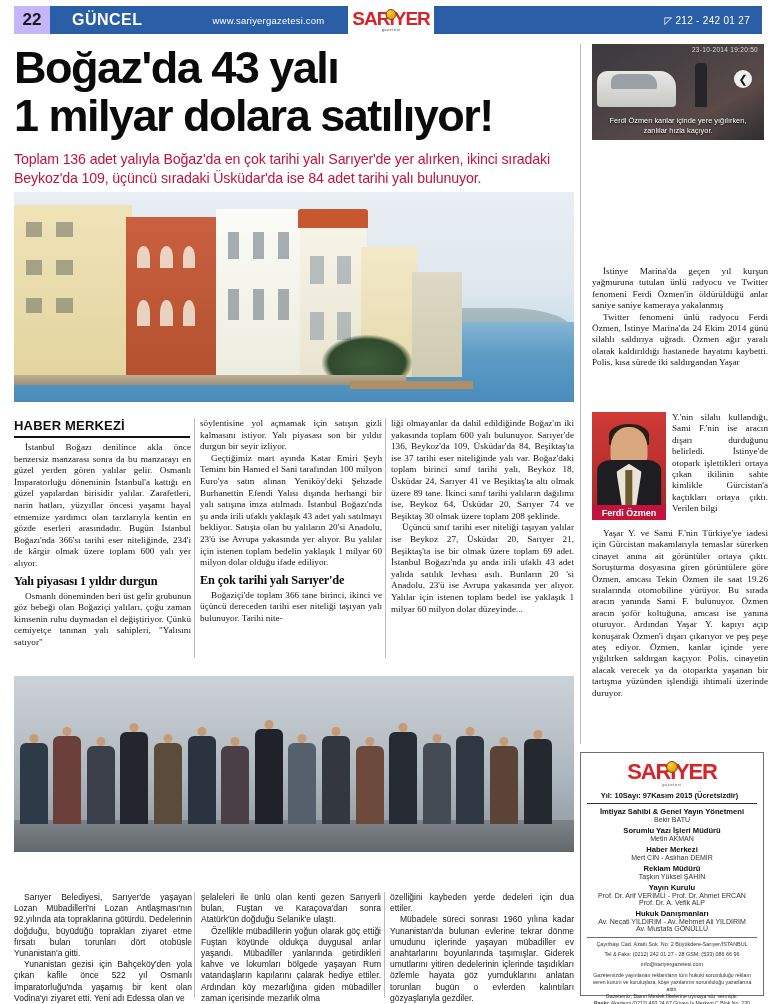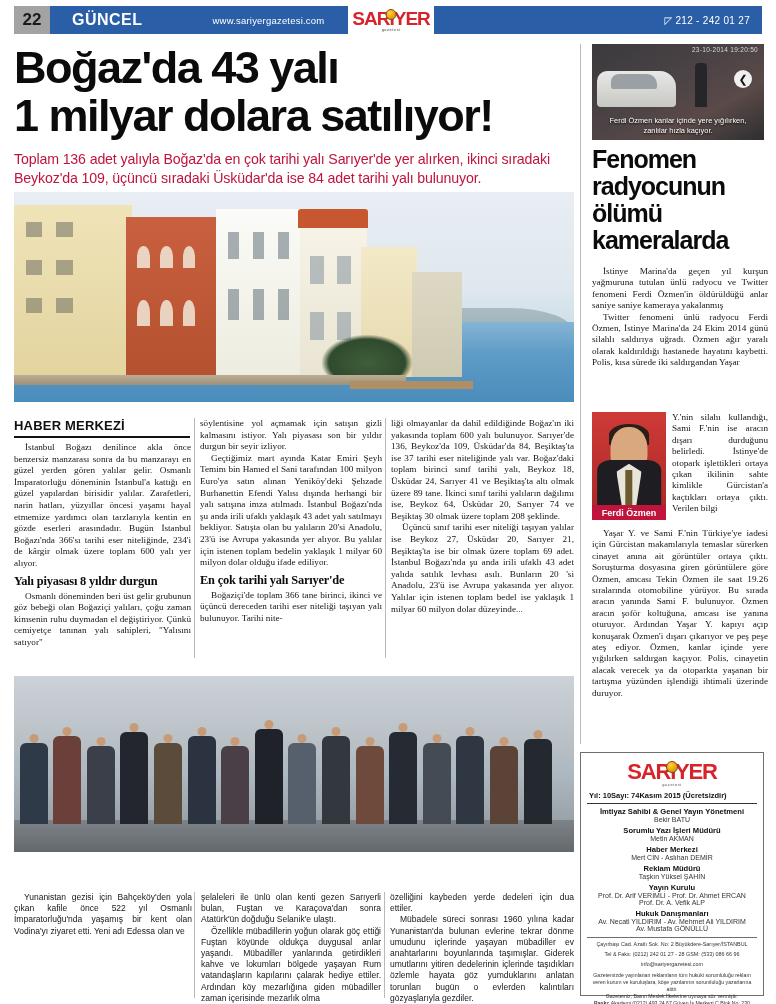--- a/index.html
+++ b/index.html
@@ -11,21 +11,21 @@
   }
   .page { position: relative; width: 776px; height: 1004px; background:#fff; }
 
   
   .topbar {
     position: absolute; left: 14px; top: 6px; width: 748px; height: 28px;
     background: #2a5fa8;
     display: flex; align-items: center;
   }
   .pagenum {
-    width: 36px; height: 28px; background: #a3a3a3; color: #1a1a1a;
+    width: 36px; height: 28px; background: #c4b5fd; color: #1a1a1a;
     display: flex; align-items: center; justify-content: center;
     font-family: "Liberation Sans", sans-serif;
     font-weight: bold; font-size: 17px;
   }
   .section-name {
     color: #fff; font-family: "Liberation Sans", sans-serif;
     font-weight: bold; font-size: 16px; letter-spacing: .5px;
     margin-left: 22px;
   }
   .site-url {
@@ -222,21 +222,21 @@
     padding:4px 6px;
   }
   .cl-logo { font-family:"Liberation Sans", sans-serif; font-weight:bold;
              font-size:22px; color:#d8232a; letter-spacing:-1.2px;
              position:relative; display:inline-block; margin-top:2px; }
   .cl-ball { position:absolute; left:50%; top:2px; transform:translateX(-50%);
              width:12px; height:12px; border-radius:50%;
              background: radial-gradient(circle at 35% 30%, #ffd24d 0%, #f0a500 55%, #6aa84f 100%);
              border:1px solid #7a4b10; }
   .cl-logosub { font-size:4px; color:#555; margin-top:-3px; letter-spacing:.6px; }
-  .cl-issue { display:flex; justify-content:flex-start; font-size:7.5px;
+  .cl-issue { display:flex; justify-content:center; font-size:7.5px;
               font-weight:bold; color:#111; margin:4px 7px 3px 2px; }
   .cl-rule { height:1px; background:#333; margin:2px 0 3px; }
   .cl-role { font-size:7.6px; font-weight:bold; color:#111; margin-top:3px; }
   .cl-names { font-size:7px; color:#333; }
   .cl-foot { border-top:1px solid #6e6e6e; margin-top:5px; padding-top:3px;
              font-size:5.2px; line-height:7px; color:#333; }
   .cl-addr { font-size:5.4px; line-height:7.2px; color:#333; margin-bottom:3px; }
   .cl-b { font-weight:bold; }
 </style>
 </head>
@@ -308,21 +308,21 @@
   <div class="byline">HABER MERKEZİ</div>
   <div class="byline-rule"></div>
 
   <div class="vrule" style="left:194px; top:418px; height:240px;"></div>
   <div class="vrule" style="left:385px; top:418px; height:240px;"></div>
   <div class="vrule" style="left:194px; top:892px; height:106px;"></div>
   <div class="vrule" style="left:384px; top:892px; height:106px;"></div>
 
   <div class="col" id="mcol1">
     <p>İstanbul Boğazı denilince akla önce benzersiz manzarası sonra da bu manzarayı en güzel yerden gören yalılar gelir. Osmanlı İmparatorluğu döneminin İstanbul'a kattığı en güzel yapılardan birisidir yalılar. Zarafetleri, narin hatları, yüzyıllar öncesi yaşamı hayal etmemize yardımcı olan tarzlarıyla kentin en gözde eserleri arasındadır. Bugün İstanbul Boğazı'nda 366'sı tarihi eser niteliğinde, 234'i de kârgir olmak üzere toplam 600 yalı yer alıyor.</p>
-    <div class="subhead">Yalı piyasası 8 yıldır durgun</div>
+    <div class="subhead">Yalı piyasası 1 yıldır durgun</div>
     <p>Osmanlı döneminden beri üst gelir grubunun göz bebeği olan Boğaziçi yalıları, çoğu zaman kimsenin ruhu duymadan el değiştiriyor. Çünkü cemiyetçe tanınan yalı sahipleri, "Yalısını satıyor"</p>
   </div>
 
   <div class="col" id="mcol2">
     <p class="noind">söylentisine yol açmamak için satışın gizli kalmasını istiyor. Yalı piyasası son bir yıldır durgun bir seyir izliyor.</p>
     <p>Geçtiğimiz mart ayında Katar Emiri Şeyh Temim bin Hamed el Sani tarafından 100 milyon Euro'ya satın alınan Yeniköy'deki Şehzade Burhanettin Efendi Yalısı dışında herhangi bir yalı satışına imza atılmadı. İstanbul Boğazı'nda şu anda irili ufaklı yaklaşık 43 adet yalı satılmayı bekliyor. Satışta olan bu yalıların 20'si Anadolu, 23'ü ise Avrupa yakasında yer alıyor. Bu yalılar için istenen toplam bedelin yaklaşık 1 milyar 60 milyon dolar olduğu ifade ediliyor.</p>
     <div class="subhead">En çok tarihi yalı Sarıyer'de</div>
     <p>Boğaziçi'de toplam 366 tane birinci, ikinci ve üçüncü dereceden tarihi eser niteliği taşıyan yalı bulunuyor. Tarihi nite-</p>
   </div>
 
@@ -380,20 +380,21 @@
     <div class="person" style="left:85%;width:5%;height:44%;background:#5c4338">
         <span class="phead"></span>
       </div>
     <div class="person" style="left:91%;width:5%;height:48%;background:#242930">
         <span class="phead"></span>
       </div>
   </div>
 
 
   <div class="bcol" id="bcol1">
+    <p>Sarıyer Belediyesi, Sarıyer'de yaşayan Lozan Mübadilleri'ni Lozan Antlaşması'nın 92.yılında ata topraklarına götürdü. Dedelerinin doğduğu, büyüdüğü toprakları ziyaret etme fırsatı bulan torunları dört otobüsle Yunanistan'a gitti.</p>
     <p>Yunanistan gezisi için Bahçeköy'den yola çıkan kafile önce 522 yıl Osmanlı İmparatorluğu'nda yaşamış bir kent olan Vodina'yı ziyaret etti. Yeni adı Edessa olan ve</p>
   </div>
   <div class="bcol" id="bcol2">
     <p class="noind" style="text-indent:0">şelaleleri ile ünlü olan kenti gezen Sarıyerli bulan, Fuştan ve Karaçova'dan sonra Atatürk'ün doğduğu Selanik'e ulaştı.</p>
     <p>Özellikle mübadillerin yoğun olarak göç ettiği Fuştan köyünde oldukça duygusal anlar yaşandı. Mübadiller yanlarında getirdikleri kahve ve lokumları bölgede yaşayan Rum vatandaşların kapılarını çalarak hediye ettiler. Ardından köy mezarlığına giden mübadiller zaman içerisinde mezarlık olma</p>
   </div>
   <div class="bcol" id="bcol3">
     <p style="text-indent:0">özelliğini kaybeden yerde dedeleri için dua ettiler.</p>
     <p>Mübadele süreci sonrası 1960 yılına kadar Yunanistan'da bulunan evlerine tekrar dönme umudunu içlerinde yaşayan mübadiller ev anahtarlarını boyunlarında taşımışlar. Giderek umutlarını yitiren dedelerinin içlerinde taşıdıkları özlemle hayata göz yumduklarını anlatan torunları bugün o evlerden kalıntıları gözyaşlarıyla gezdiler.</p>
   </div>
@@ -402,21 +403,20 @@
 
   <div class="cctv">
     <div class="cctv-bg"></div>
     <div class="cctv-car"></div>
     <div class="cctv-fig"></div>
     <div class="cctv-ts">23-10-2014 19:20:50</div>
     <div class="cctv-arrow">❮</div>
     <div class="cctv-cap">Ferdi Özmen kanlar içinde yere yığılırken, zanlılar hızla kaçıyor.</div>
   </div>
 
-  <div class="side-head">Fenomen radyocunun ölümü kameralarda</div>
 
   <div class="side-body">
     <p>İstinye Marina'da geçen yıl kurşun yağmuruna tutulan ünlü radyocu ve Twitter fenomeni Ferdi Özmen'in öldürüldüğü anlar saniye saniye kameraya yakalanmış</p>
     <p>Twitter fenomeni ünlü radyocu Ferdi Özmen, İstinye Marina'da 24 Ekim 2014 günü silahlı saldırıya uğradı. Özmen ağır yaralı olarak kaldırıldığı hastanede hayatını kaybetti. Polis, kısa sürede iki saldırgandan Yaşar</p>
   </div>
 
   <div class="portrait">
     <div class="pt-bg"></div>
     <div class="pt-hair"></div>
     <div class="pt-face"></div>
@@ -435,21 +435,21 @@
   </div>
 
   <div class="colophon">
     <div class="cl-logo">
       <span>SARIYER</span>
       <span class="cl-ball"></span>
     </div>
     <div class="cl-logosub">gazetesi</div>
     <div class="cl-issue">
       <span>Yıl: 10</span>
-      <span>Sayı: 74</span>
+      <span>Sayı: 97</span>
       <span>Kasım 2015 (Ücretsizdir)</span>
     </div>
     <div class="cl-rule"></div>
     <div class="cl-role">İmtiyaz Sahibi &amp; Genel Yayın Yönetmeni</div>
     <div class="cl-names">Bekir BATU</div>
     <div class="cl-role">Sorumlu Yazı İşleri Müdürü</div>
     <div class="cl-names">Metin AKMAN</div>
     <div class="cl-role">Haber Merkezi</div>
     <div class="cl-names">Mert CİN - Aslıhan DEMİR</div>
     <div class="cl-role">Reklam Müdürü</div>

